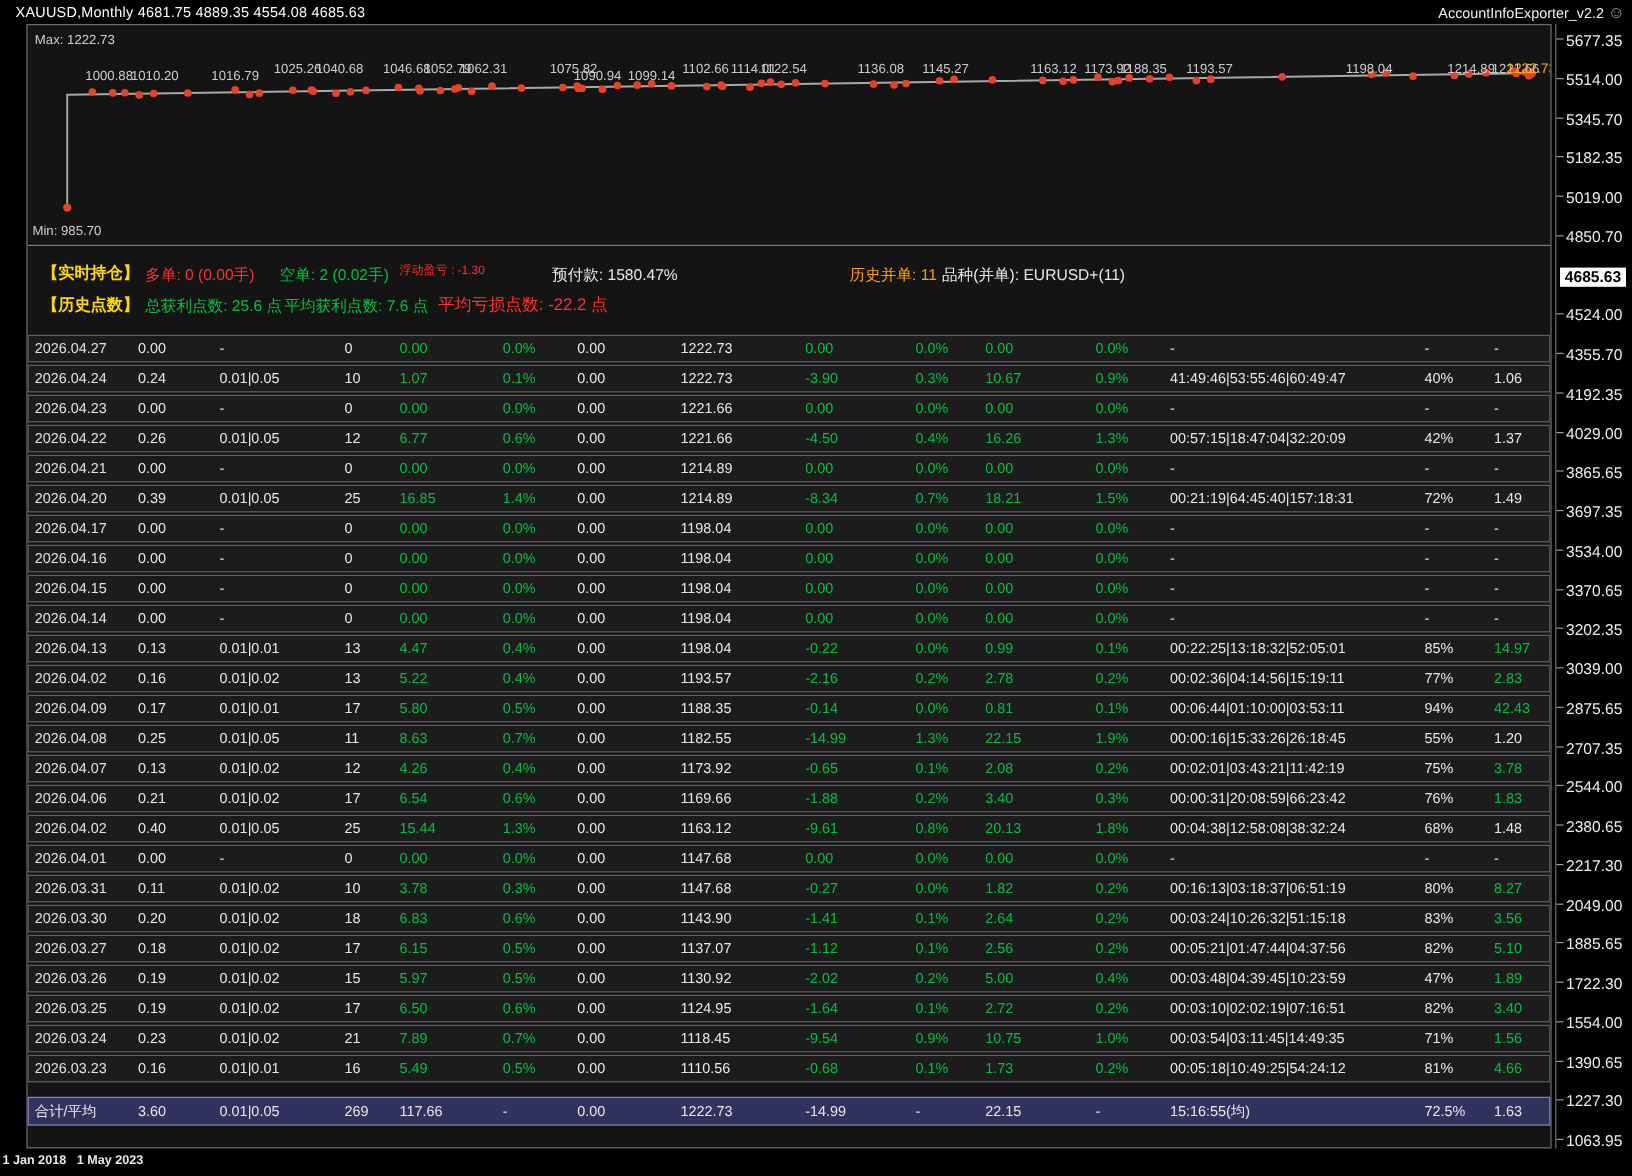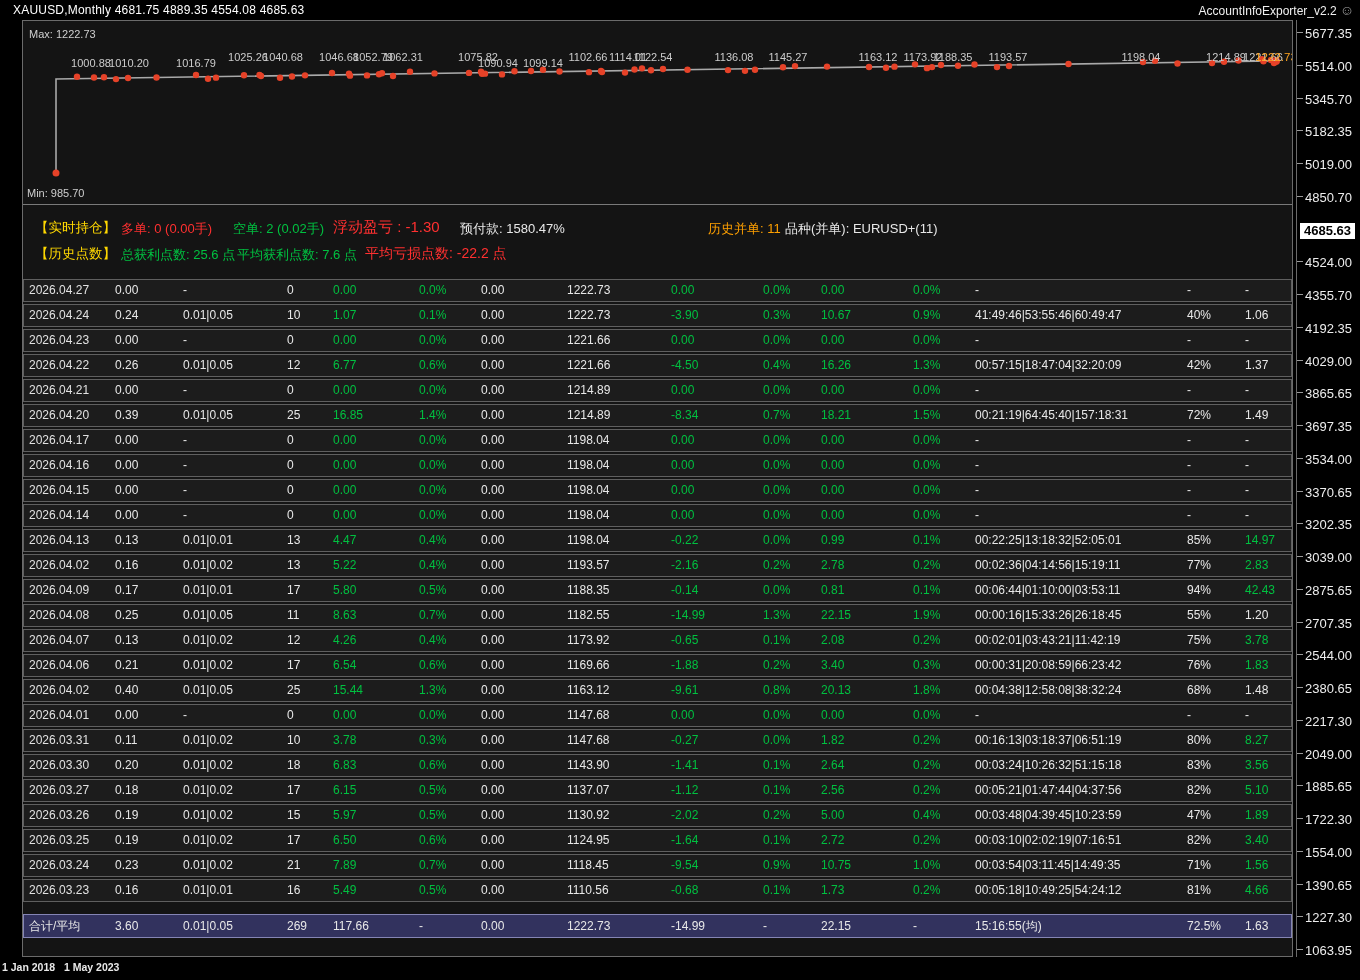--- a/index.html
+++ b/index.html
@@ -12,26 +12,26 @@
   
   #window{left:22px;top:20px;width:1269px;height:935px;border:1px solid #6b6b6b;background:#141414}
   
   #chart-area{left:0;top:0;width:1269px;height:183px;border-bottom:1px solid #7a7a7a}
   .corner-label{position:absolute;font-size:11px;color:#cfcfcf}
   #max-label{left:6px;top:7px}
   #min-label{left:4px;top:166px}
   
   #panel{left:0;top:184px;width:1269px;height:73px;font-size:13px}
   #panel span{position:absolute;white-space:nowrap}
-  .yellow{color:#ffd800;font-weight:normal;font-size:13.5px}
+  .yellow{color:#ffd800;font-weight:bold;font-size:13.5px}
   .red{color:#ff3030}
   .green{color:#00c040}
   .orange{color:#ffa000}
   .white{color:#e8e8e8}
-  #floating-pl{font-size:15px}
+  #floating-pl{font-size:10px}
   #avg-loss-points{font-size:14px}
   
   #stats-table{left:0;top:258px;width:1269px}
   .trow{display:grid;grid-template-columns:86px 68px 104px 46px 86px 62px 86px 104px 92px 58px 92px 62px 212px 58px 53px;
     height:21px;line-height:21px;border:1px solid #5f5f5f;background:#1c1c1c;margin-bottom:2px;font-size:12px;box-sizing:content-box}
   .trow .c{padding-left:5px;overflow:hidden;white-space:nowrap}
   .thead{background:#747474;border:1px solid #909090;color:#ffffff;height:19px;line-height:19px;margin-bottom:4px;font-size:12px}
   .ttotal{background:#32325e;border:1px solid #8585b5;height:22px;line-height:22px;margin-top:12px}
   .c.g{color:#00c040}
   .c.w{color:#e8e8e8}

